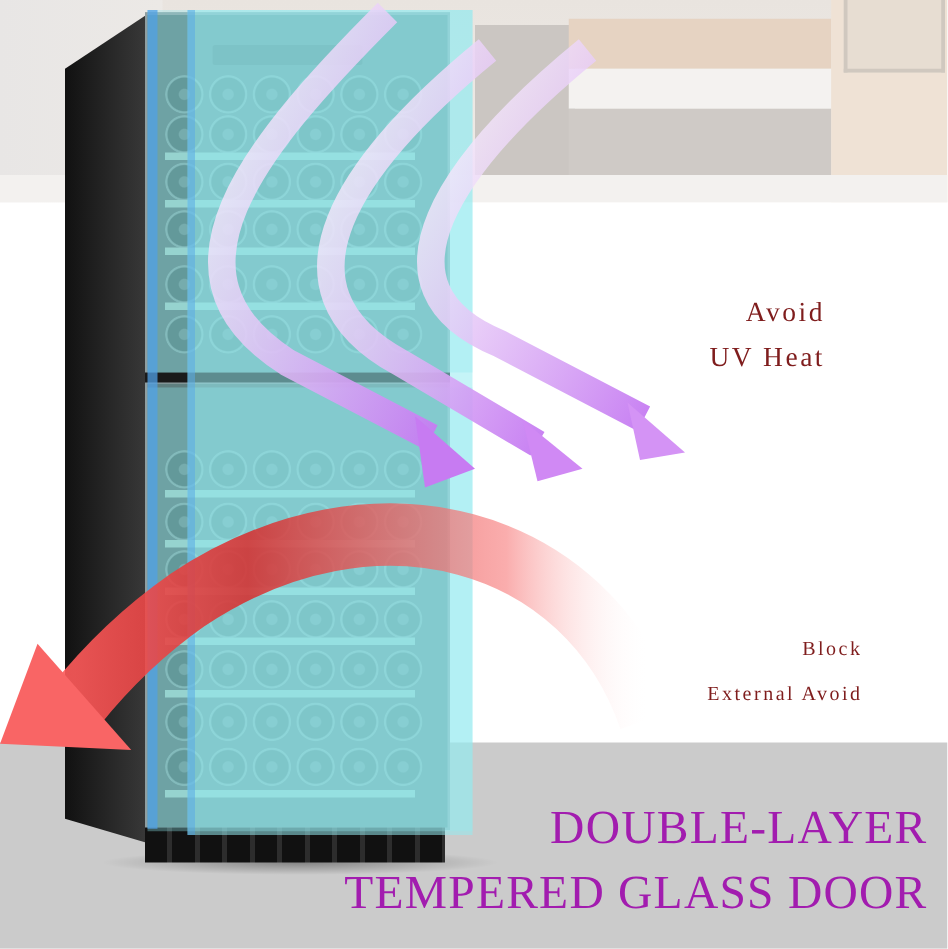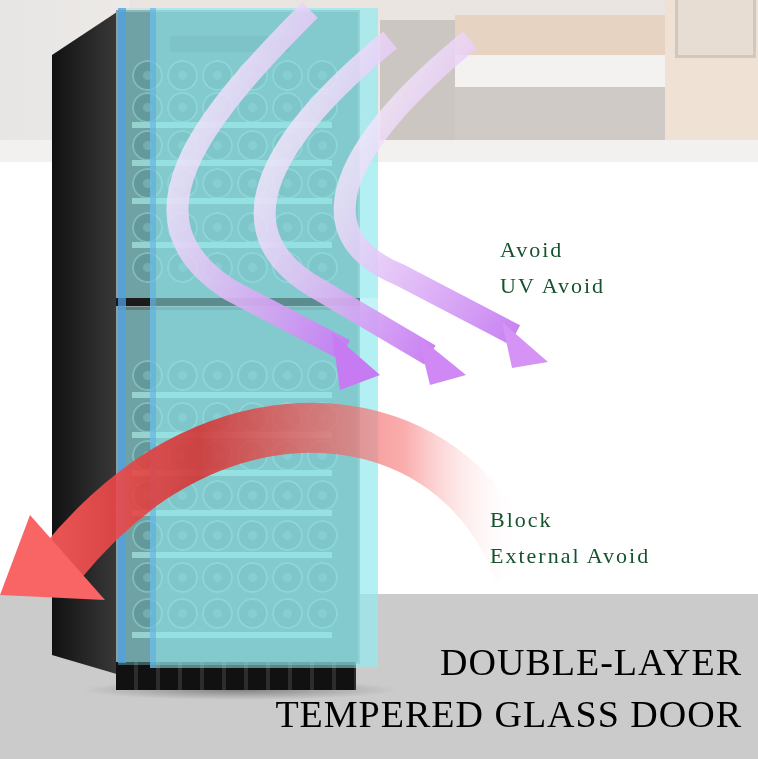--- a/index.html
+++ b/index.html
@@ -34,24 +34,24 @@
 
   
   .glass-outer { left: 150px; top: 8px; width: 228px; height: 660px; background: rgba(150, 235, 240, 0.55); }
   .glass-inner { left: 118px; top: 8px; width: 260px; height: 290px; background: rgba(140, 230, 235, 0.35); }
   .glass-inner2 { left: 118px; top: 310px; width: 260px; height: 355px; background: rgba(140, 230, 235, 0.35); }
   .glass-edge { left: 118px; top: 8px; width: 8px; height: 655px; background: rgba(80, 160, 230, 0.75); }
   .glass-edge2 { left: 150px; top: 8px; width: 6px; height: 660px; background: rgba(90, 170, 230, 0.55); }
   .display-panel { left: 170px; top: 36px; width: 120px; height: 16px; background: rgba(40,60,60,0.35); border-radius: 2px; }
 
   
-  .label { position: absolute; color: #14532d; font-family: "Liberation Serif", serif; letter-spacing: 2px; text-align: left; }
+  .label { position: absolute; color: #7f1d1d; font-family: "Liberation Serif", serif; letter-spacing: 2px; text-align: right; }
   .uv { left: 500px; top: 232px; width: 160px; font-size: 22px; line-height: 36px; }
-  .heat { left: 490px; top: 502px; width: 200px; font-size: 22px; line-height: 36px; }
-  .headline { position: absolute; right: 16px; color: #000000; font-family: "Liberation Serif", serif; font-size: 38px; letter-spacing: 1px; text-align: right; white-space: nowrap; }
+  .heat { left: 490px; top: 502px; width: 200px; font-size: 16px; line-height: 36px; }
+  .headline { position: absolute; right: 16px; color: #a21caf; font-family: "Liberation Serif", serif; font-size: 38px; letter-spacing: 1px; text-align: right; white-space: nowrap; }
   .h1 { top: 640px; }
   .h2 { top: 692px; }
 
   svg.overlay { position: absolute; left: 0; top: 0; }
 </style>
 </head>
 <body>
 
 <div class="abs kitchen">
   <div class="abs k-left"></div>
@@ -227,21 +227,21 @@
   </g>
 
   <g>
     <path d="M520 575 C 470 430, 300 380, 150 480 C 110 508, 80 540, 60 565" fill="none" stroke="url(#heatGrad)" stroke-width="50"></path>
     <polygon points="30,515 105,600 0,595" fill="#f96565"></polygon>
   </g>
 </svg>
 
 <div class="label uv">
   <div>Avoid</div>
-  <div>UV Avoid</div>
+  <div>UV Heat</div>
 </div>
 <div class="label heat">
   <div>Block</div>
   <div>External Avoid</div>
 </div>
 
 <div class="headline h1">DOUBLE-LAYER</div>
 <div class="headline h2">TEMPERED GLASS DOOR</div>
 
 </body></html>

